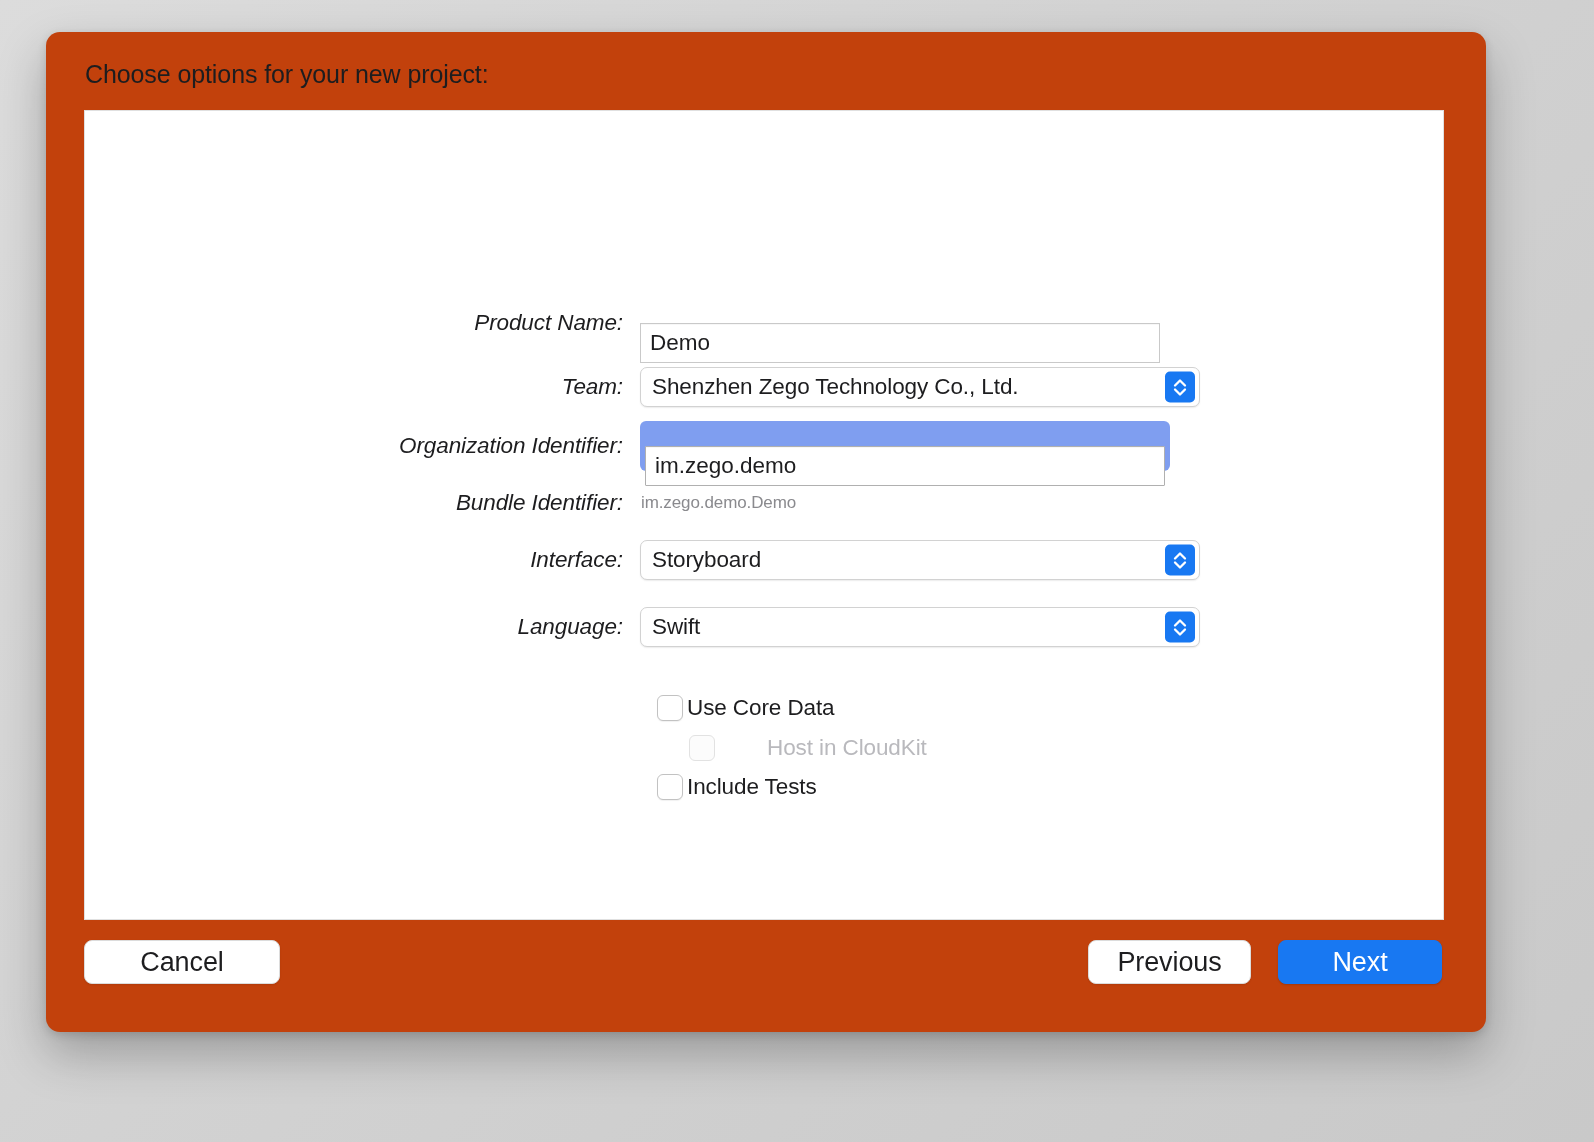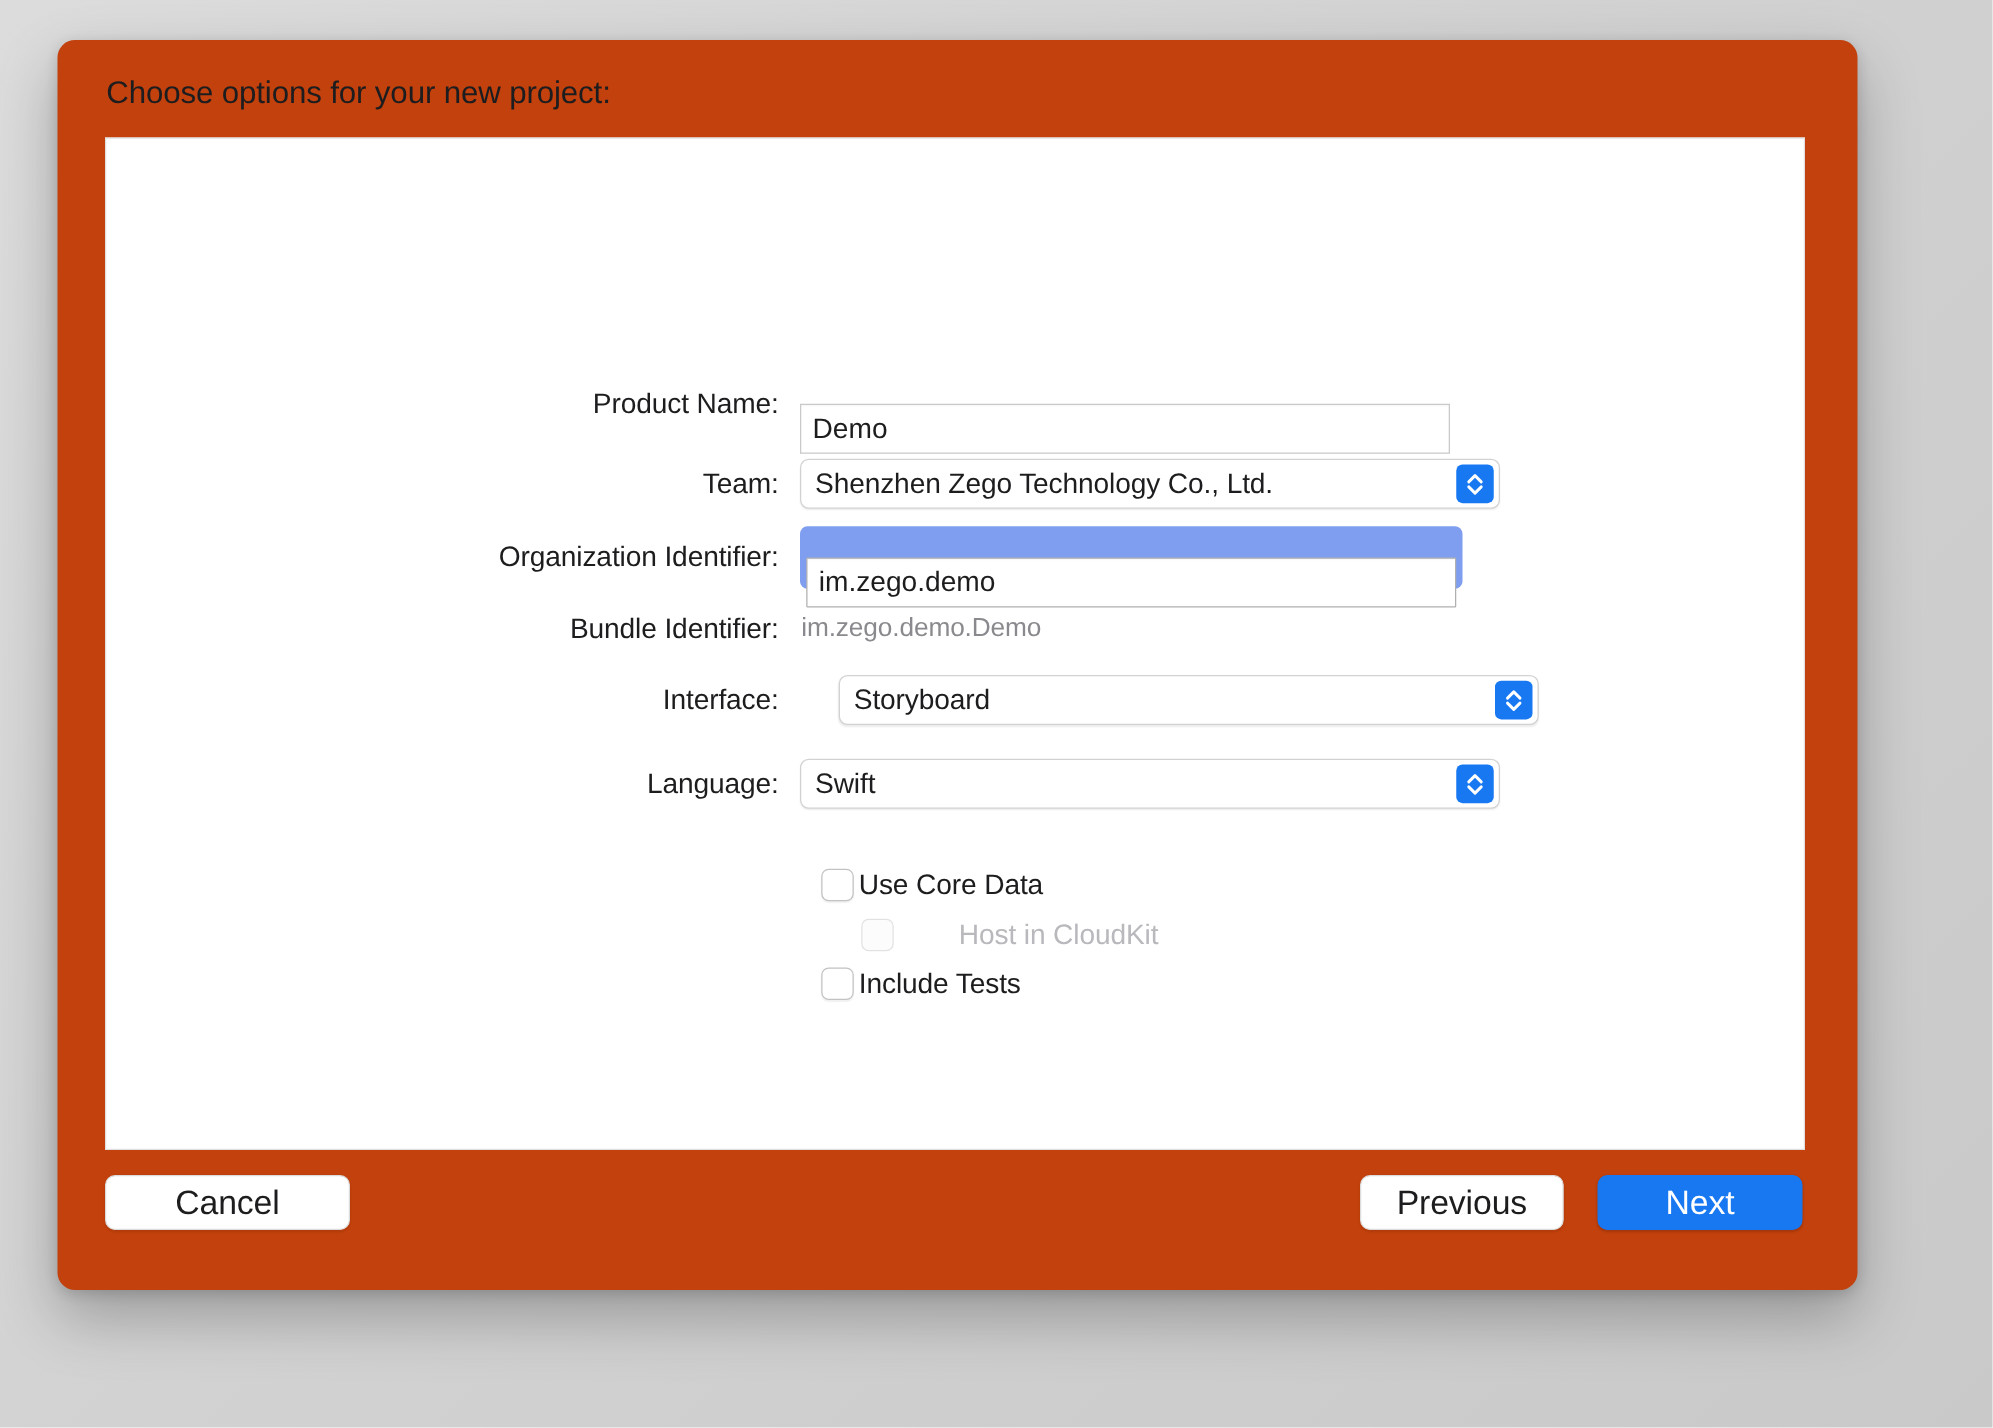--- a/index.html
+++ b/index.html
@@ -68,20 +68,21 @@
 
   .row-label {
     width: 555px;
     text-align: right;
     padding-right: 17px;
     box-sizing: border-box;
     font-size: 22.5px;
     color: #1d1d1f;
     white-space: nowrap;
     letter-spacing: -0.1px;
+    font-style: italic;
   }
 
   
   .text-field {
     width: 520px;
     height: 40px;
     border: 1px solid #c9c9c9;
     background: #ffffff;
     box-sizing: border-box;
     display: flex;
@@ -106,21 +107,21 @@
   }
   .focus-wrap .text-field {
     width: 100%;
     height: 100%;
     border: 1px solid #b0b0b0;
     border-radius: 1px;
   }
 
   
   .readonly-value {
-    font-size: 21px;
+    font-size: 17px;
     color: #8a8a8e;
     padding-left: 1px;
     letter-spacing: -0.1px;
     white-space: nowrap;
   }
 
   
   .popup-button {
     position: relative;
     width: 560px;
@@ -247,21 +248,21 @@
         <div class="focus-wrap">
           <div class="text-field" placeholder="Organization Identifier">im.zego.demo</div>
         </div>
       </div>
 
       <div class="form-row" style="top:370px;">
         <div class="row-label">Bundle Identifier:</div>
         <div class="readonly-value">im.zego.demo.Demo</div>
       </div>
 
-      <div class="form-row" style="top:427px;gap:31px;">
+      <div class="form-row" style="top:427px;">
         <div class="row-label">Interface:</div>
         <div class="popup-button">
           <span>Storyboard</span>
           <span class="popup-stepper">
             <svg width="16" height="22" viewBox="0 0 16 22" aria-hidden="true">
               <path d="M3 9 L8 4 L13 9" fill="none" stroke="#ffffff" stroke-width="2.3" stroke-linecap="round" stroke-linejoin="round"></path>
               <path d="M3 13 L8 18 L13 13" fill="none" stroke="#ffffff" stroke-width="2.3" stroke-linecap="round" stroke-linejoin="round"></path>
             </svg>
           </span>
         </div>

